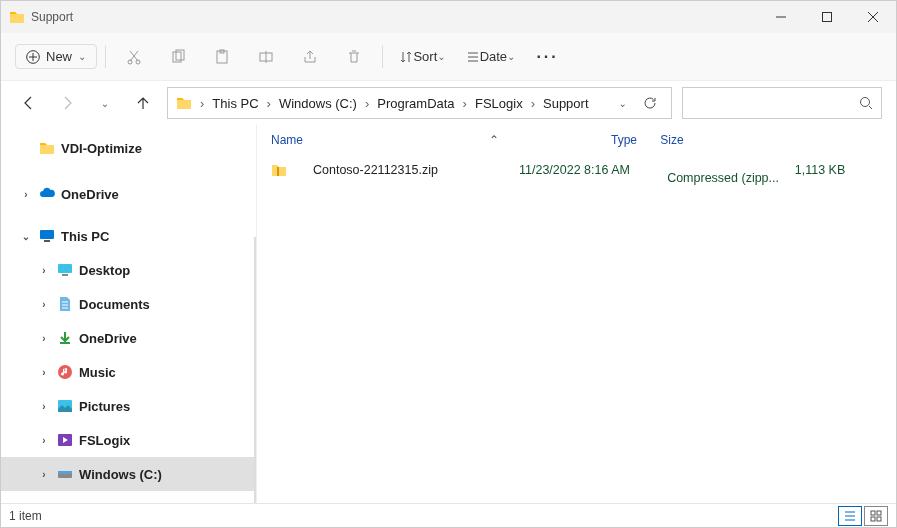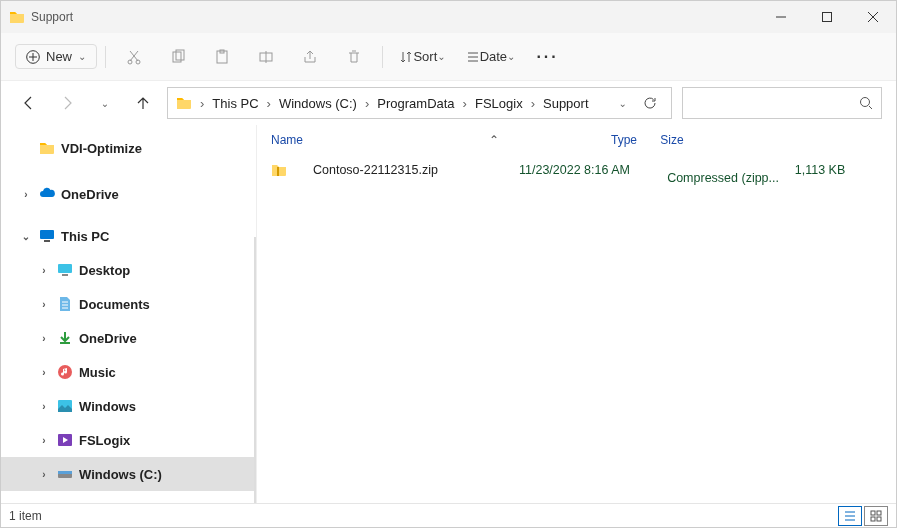--- a/index.html
+++ b/index.html
@@ -270,21 +270,21 @@
           <path d="M7 5v5a1.5 1.5 0 1 1-1-1.4V5l4-1v4a1.5 1.5 0 1 1-1-1.4" fill="#fff"></path>
         </svg>
       <span>Music</span>
     </div>
     <div class="navitem child">
       <span class="expander">›</span>
       <svg width="16" height="16" viewBox="0 0 16 16">
           <rect x="1" y="2" width="14" height="12" rx="1" fill="#3cc2e6"></rect>
           <path d="M1 11l4-4 3 3 3-3 4 4v3H1z" fill="#2a8fb0"></path>
         </svg>
-      <span>Windows</span>
+      <span>Pictures</span>
     </div>
     <div class="navitem child">
       <span class="expander">›</span>
       <svg width="16" height="16" viewBox="0 0 16 16">
           <rect x="1" y="2" width="14" height="12" rx="1" fill="#7b3fb8"></rect>
           <path d="M6 5l5 3-5 3z" fill="#fff"></path>
         </svg>
       <span>FSLogix</span>
     </div>
     <div class="navitem child selected">

